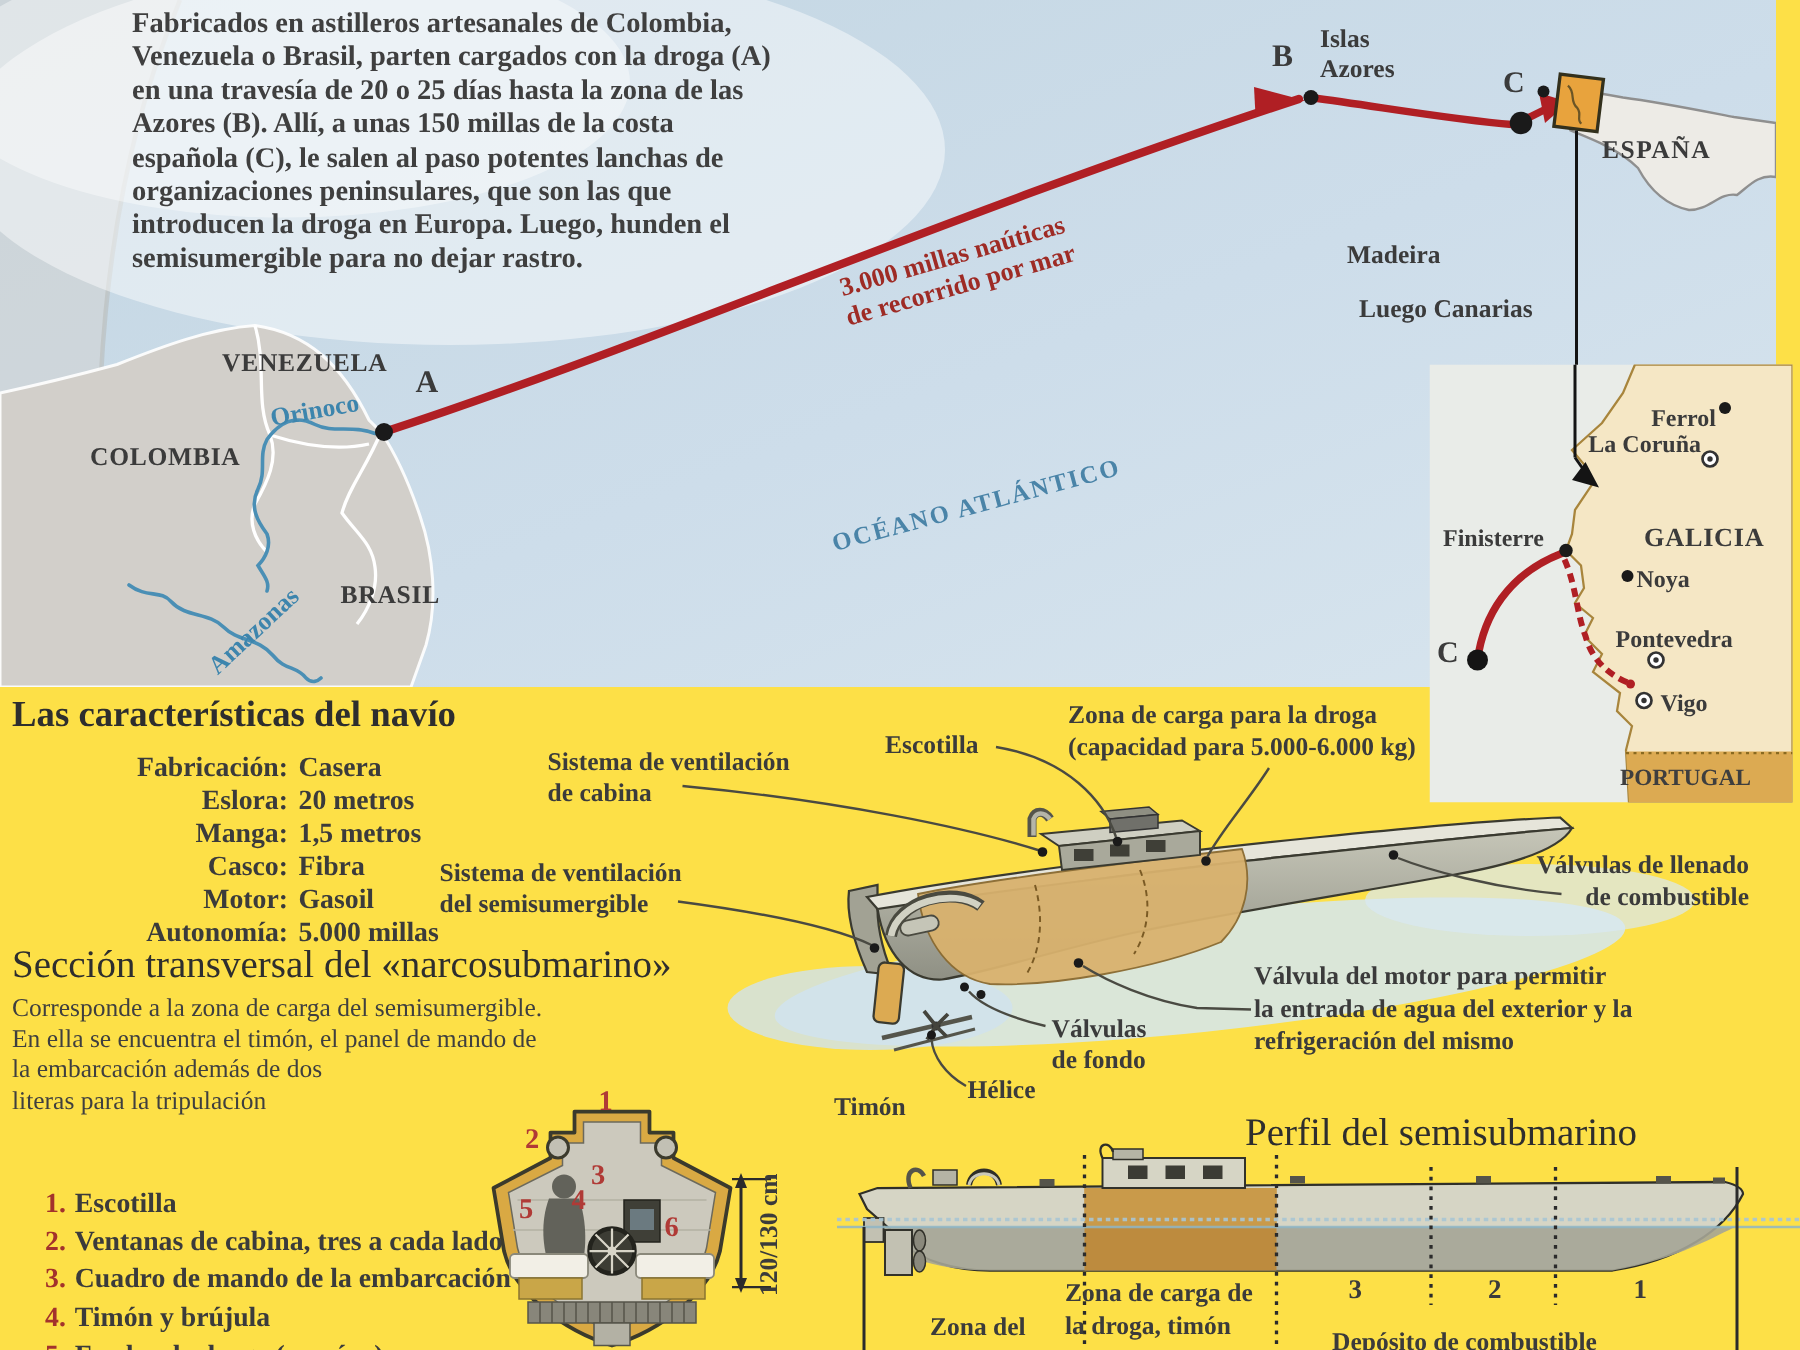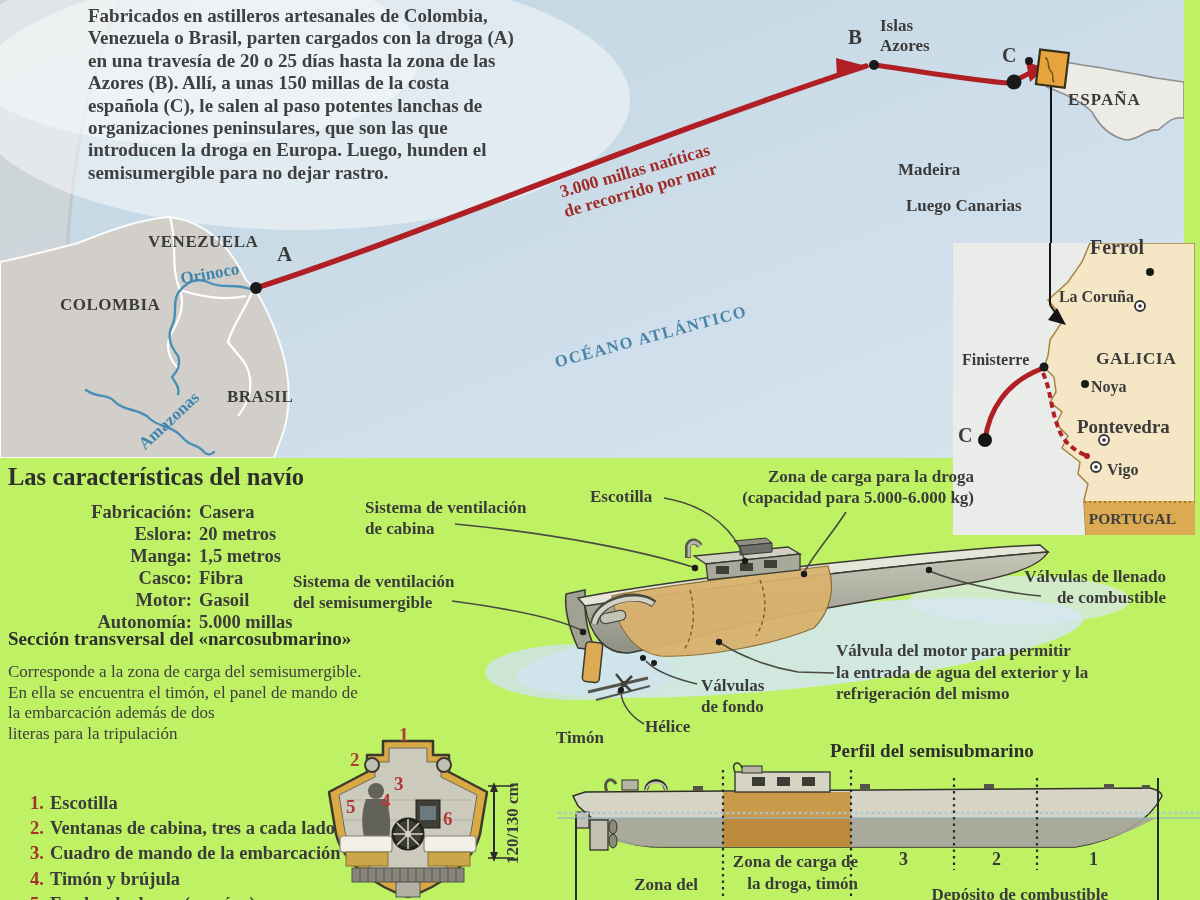--- a/index.html
+++ b/index.html
@@ -1,39 +1,39 @@
 <!DOCTYPE html>
 <html><head>
 <meta charset="utf-8">
 <style>
   html,body{margin:0;padding:0;background:#fff;}
-  .canvas{position:relative;width:1200px;height:900px;overflow:hidden;background:#bef264;
+  .canvas{position:relative;width:1200px;height:900px;overflow:hidden;background:#fde047;
           font-family:"Liberation Serif","DejaVu Serif",serif;color:#3b3b3b;}
   svg{position:absolute;}
   .lbl{position:absolute;font-weight:bold;font-size:17px;line-height:21px;color:#3b3b3b;white-space:nowrap;}
   .intro{position:absolute;left:88px;top:5px;font-weight:bold;font-size:19px;line-height:22.4px;color:#3f3f3f;}
   .route-label{position:absolute;left:540px;top:160px;width:195px;text-align:center;
                font-weight:bold;font-size:17.5px;line-height:20px;color:#9e2b25;transform:rotate(-16deg);}
   .ocean-label{position:absolute;left:552px;top:328px;width:190px;text-align:center;font-weight:bold;
                font-size:16.5px;letter-spacing:1.5px;color:#4a84a8;transform:rotate(-15deg);white-space:nowrap;}
   .blue{color:#3d85ad;}
   .big{font-size:21px;}
   .h1{position:absolute;font-weight:bold;font-size:24.5px;color:#2e2e2e;white-space:nowrap;}
-  .h2{position:absolute;font-weight:bold;font-size:19px;color:#2e2e2e;white-space:nowrap;}
+  .h2{position:absolute;font-weight:normal;font-size:26px;color:#2e2e2e;white-space:nowrap;}
   .desc{position:absolute;left:8px;top:662px;font-weight:normal;font-size:17px;line-height:20.5px;color:#3f3f3f;}
   .specs{position:absolute;left:10px;top:501px;font-weight:bold;font-size:18.5px;line-height:22px;}
   .spec-row{display:flex;font-family:Liberation Serif, serif;}
   .spec-label{width:182px;text-align:right;}
   .spec-value{margin-left:7px;}
   .legend{position:absolute;left:30px;top:791px;font-weight:bold;font-size:18.5px;line-height:25.2px;}
   .legend .num{color:#a3322c;margin-right:6px;}
   .dnum{position:absolute;font-weight:bold;font-size:19px;color:#b03a36;}
   .dim-label{position:absolute;left:503px;top:864px;font-weight:bold;font-size:17px;color:#3b3b3b;
              transform:rotate(-90deg);transform-origin:0 0;white-space:nowrap;}
-  .center{text-align:right;}
+  .center{text-align:left;}
   .right{text-align:right;}
 </style>
 </head>
 <body>
 
 <div class="canvas">
 
   <svg style="left:0;top:0" width="1184" height="458" viewBox="0 0 1184 458">
     <defs>
       <linearGradient id="ocean" x1="0" y1="0" x2="1" y2="1">
@@ -295,26 +295,26 @@
   <div class="lbl" style="left:898px;top:159px">Madeira</div>
   <div class="lbl" style="left:906px;top:195px">Luego Canarias</div>
   <div class="lbl" style="left:880px;top:16px;line-height:20px">
     <div>Islas</div>
     <div>Azores</div>
   </div>
   <div class="lbl big" style="left:848px;top:27px">B</div>
   <div class="lbl" style="left:1002px;top:45px;font-size:20px">C</div>
   <div class="lbl" style="left:1068px;top:89px;letter-spacing:1px">ESPAÑA</div>
 
-  <div class="lbl right" style="left:1086px;top:237px;width:58px;font-size:20px">Ferrol</div>
+  <div class="lbl right" style="left:1086px;top:269px;width:58px;font-size:16px">Ferrol</div>
   <div class="lbl right" style="left:1048px;top:286px;width:86px;font-size:16px">La Coruña</div>
   <div class="lbl" style="left:962px;top:349px;font-size:16px">Finisterre</div>
   <div class="lbl" style="left:1096px;top:348px;font-size:17.5px;letter-spacing:.5px">GALICIA</div>
   <div class="lbl" style="left:1091px;top:376px;font-size:16px">Noya</div>
-  <div class="lbl" style="left:1077px;top:416px;font-size:19px">Pontevedra</div>
+  <div class="lbl" style="left:1077px;top:416px;font-size:16px">Pontevedra</div>
   <div class="lbl" style="left:1107px;top:459px;font-size:16px">Vigo</div>
   <div class="lbl center" style="left:1080px;top:508px;width:96px;font-size:15.5px;color:#3e3e3e">PORTUGAL</div>
   <div class="lbl" style="left:958px;top:425px;font-size:20px">C</div>
 
   <div class="h1" style="left:8px;top:463px">Las características del navío</div>
   <div class="specs">
     <div class="spec-row">
         <span class="spec-label">Fabricación:</span>
         <span class="spec-value">Casera</span>
       </div>

